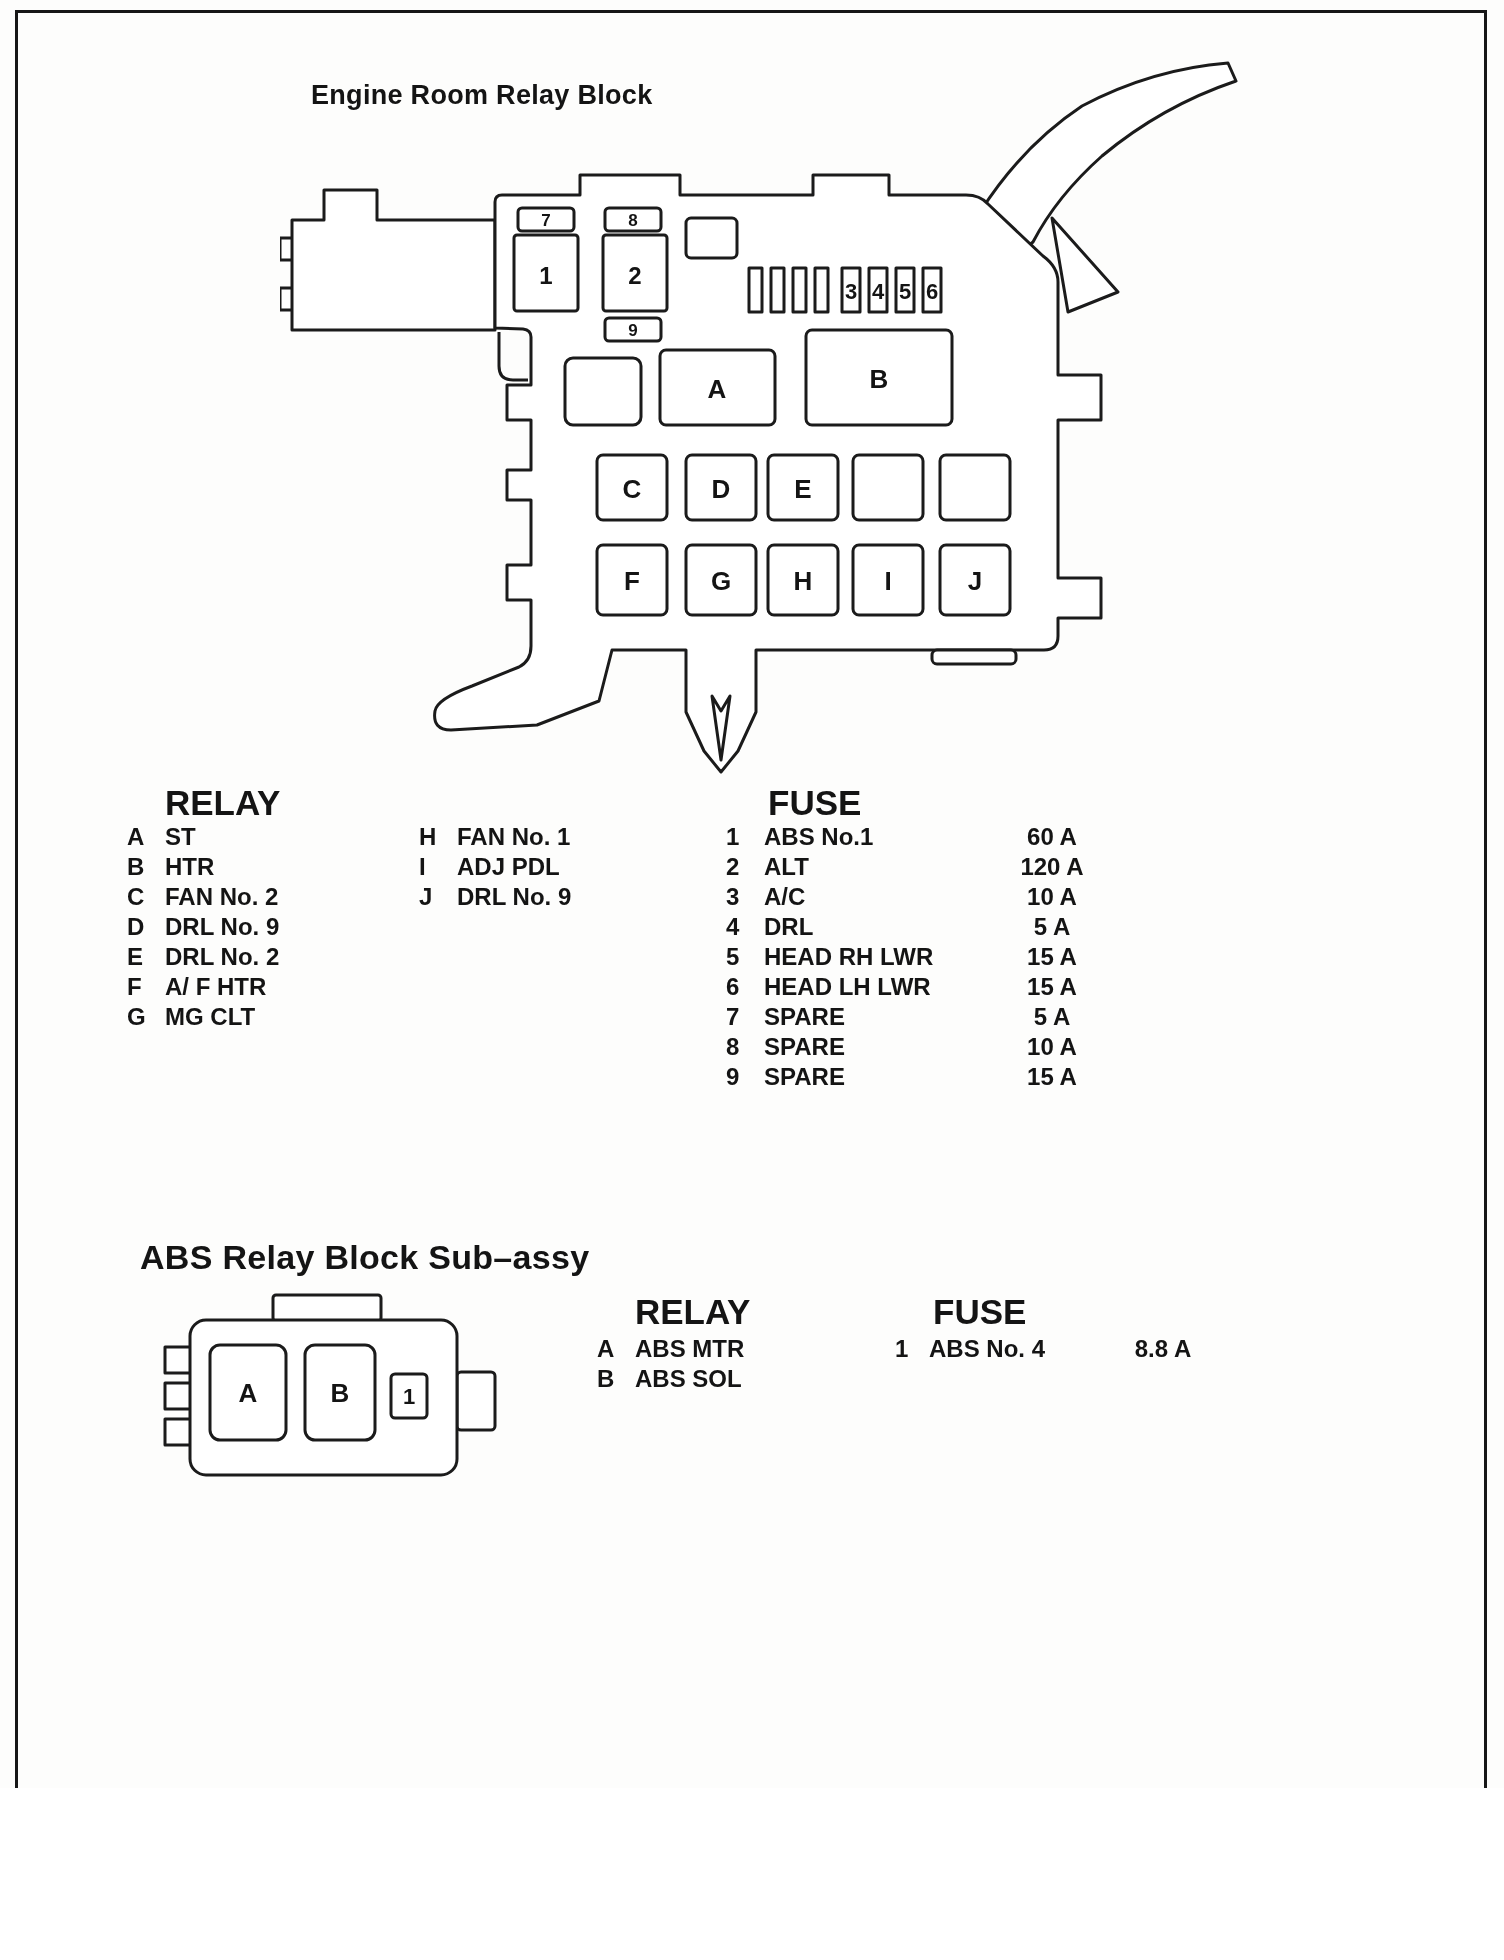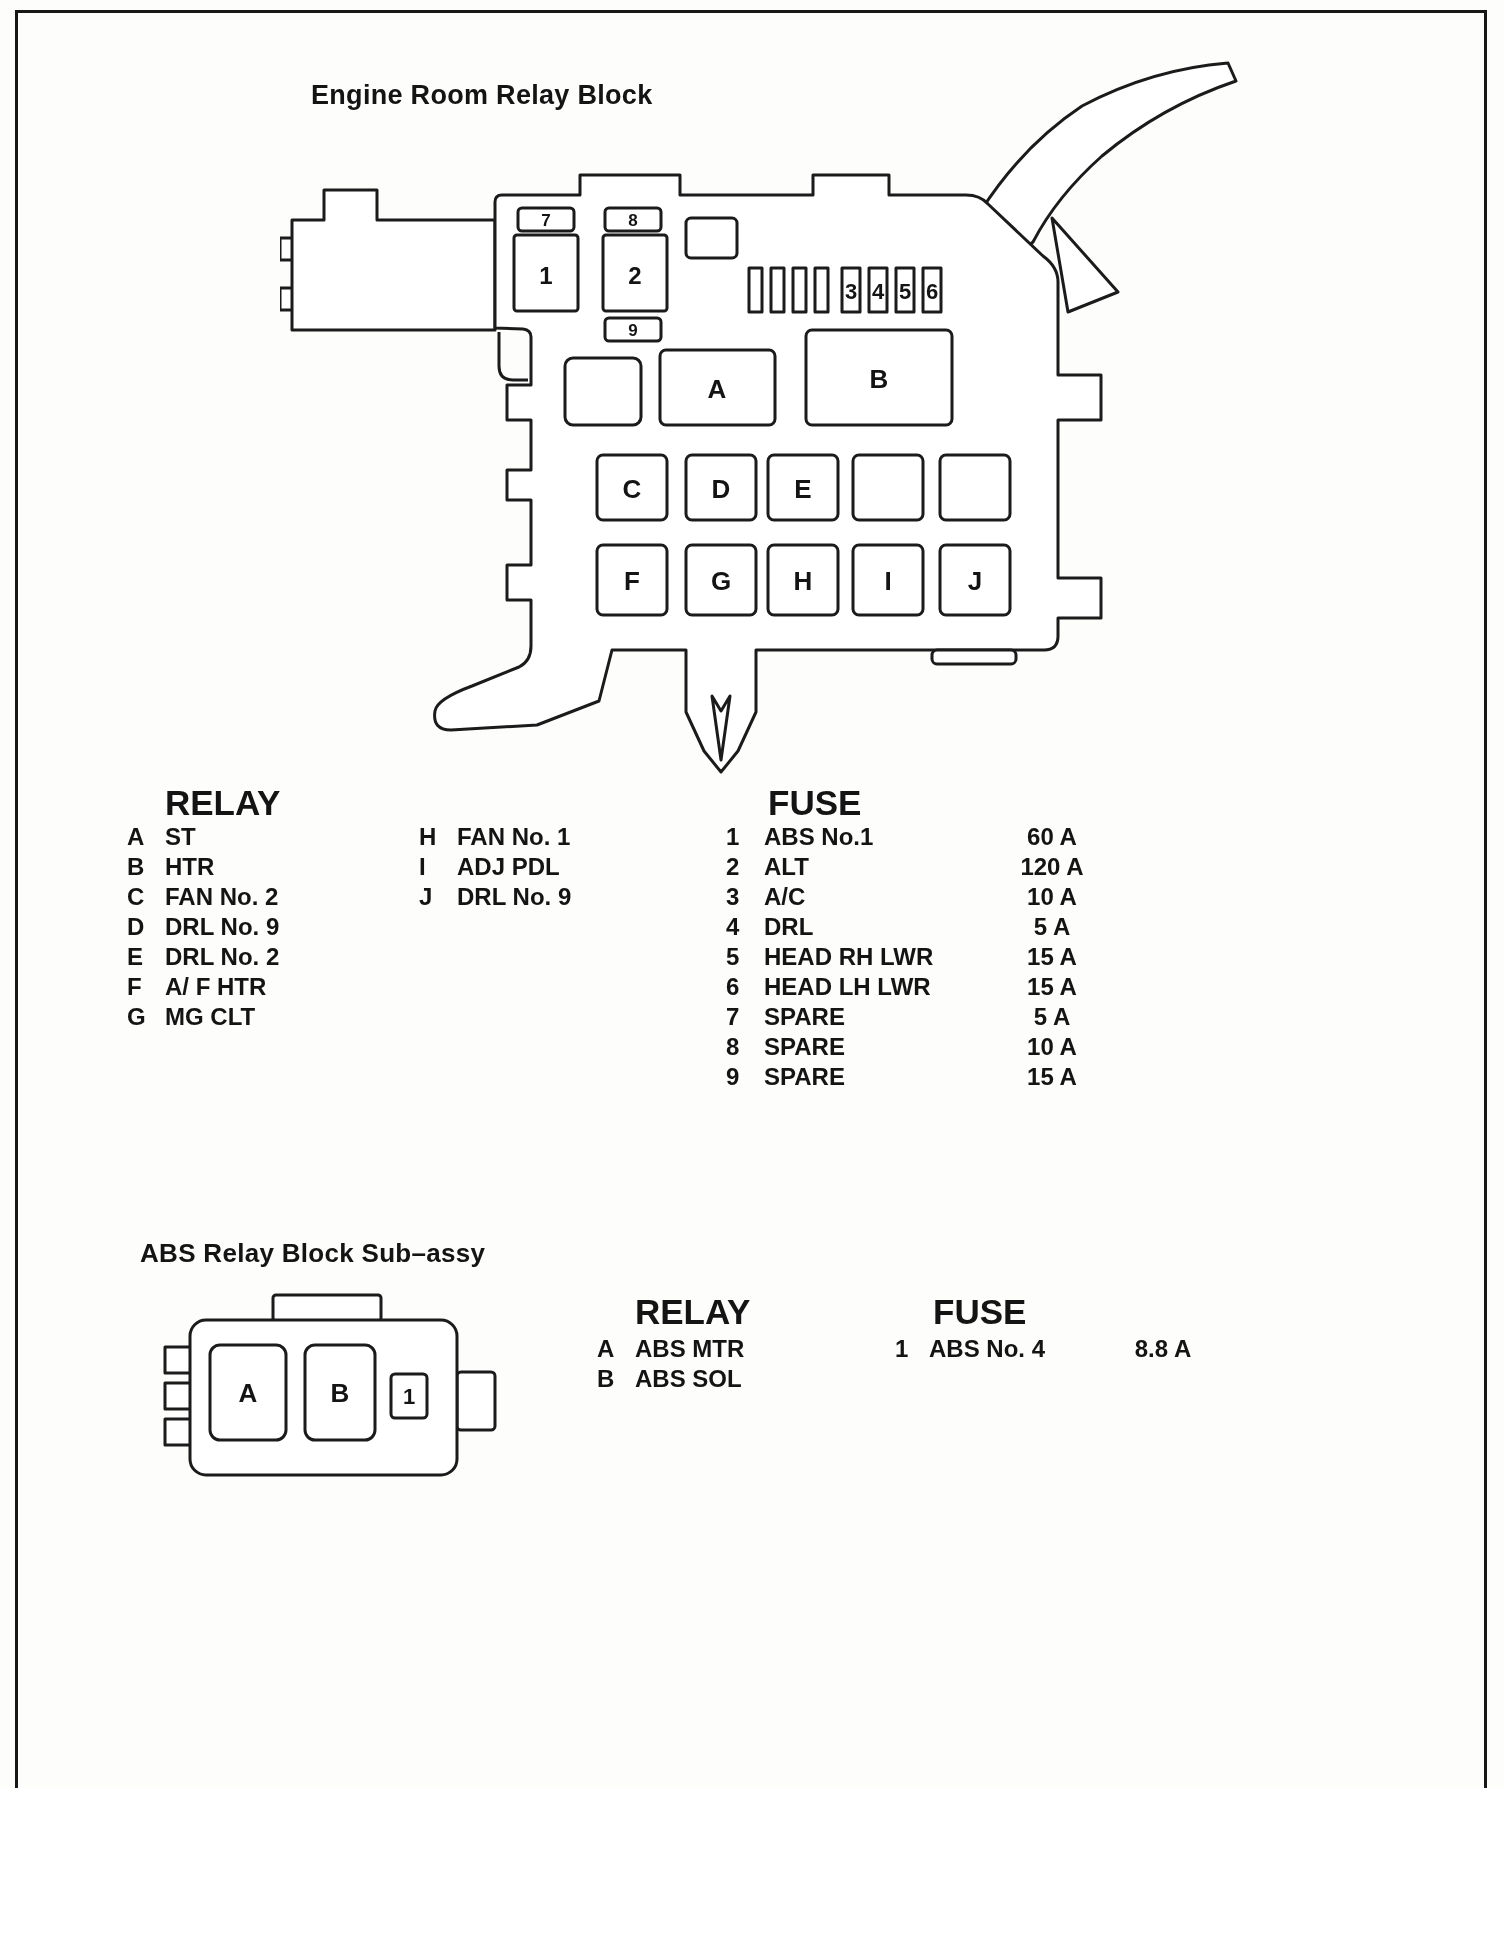--- a/index.html
+++ b/index.html
@@ -36,21 +36,21 @@
   .fuse-list { position:absolute; }
   .fuse-list .row {
     display:grid; grid-template-columns:30px 238px 84px; column-gap:8px;
     line-height:30px; font-size:24px; font-weight:700;
   }
   .fuse-list .row .amps { text-align:center; }
   .abs-fuse .row { grid-template-columns:26px 196px 60px; }
 
   .abs-title {
     position:absolute; left:140px; top:1238px;
-    font-size:26px; font-weight:700; letter-spacing:.3px;
+    font-size:34px; font-weight:700; letter-spacing:.3px;
   }
   .corner-p { position:absolute; left:20px; top:1922px; font-size:20px; font-weight:600; }
   .figure-code { position:absolute; left:1398px; top:1926px; font-size:12px; font-weight:700; }
 </style>
 </head>
 <body>
 
 <div class="page">
   <div class="frame"></div>
 

